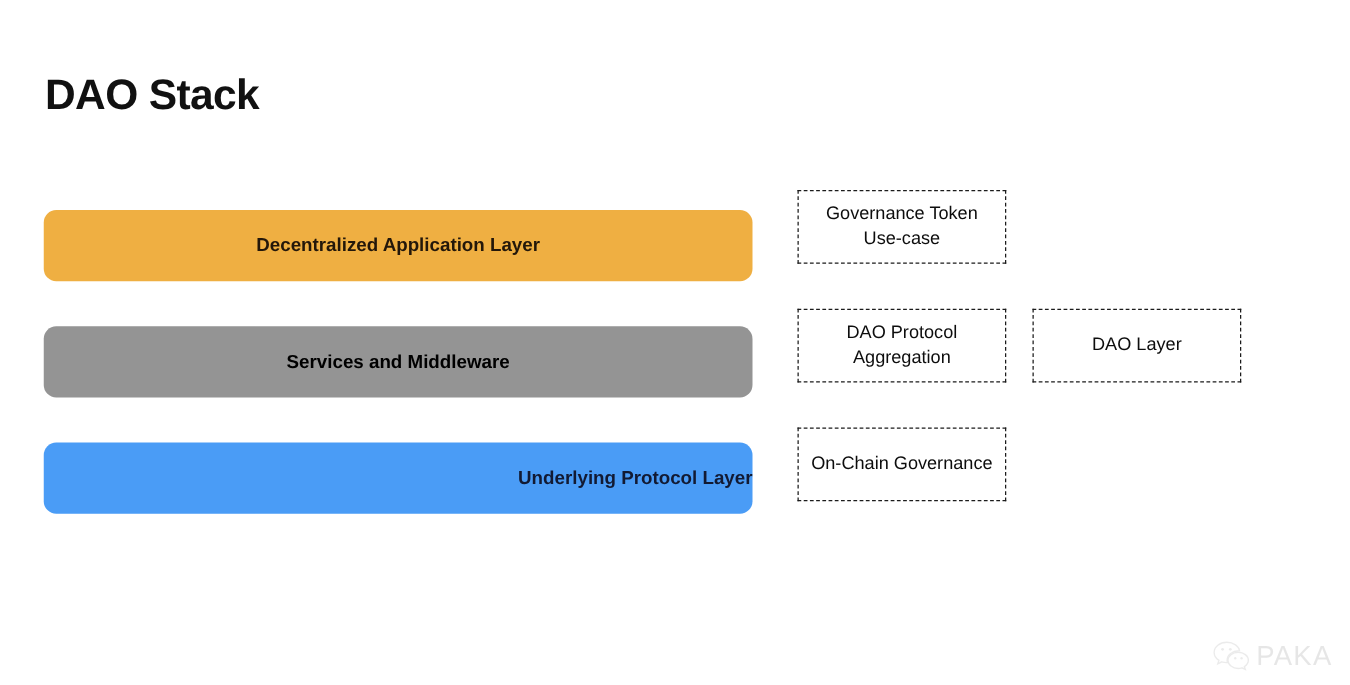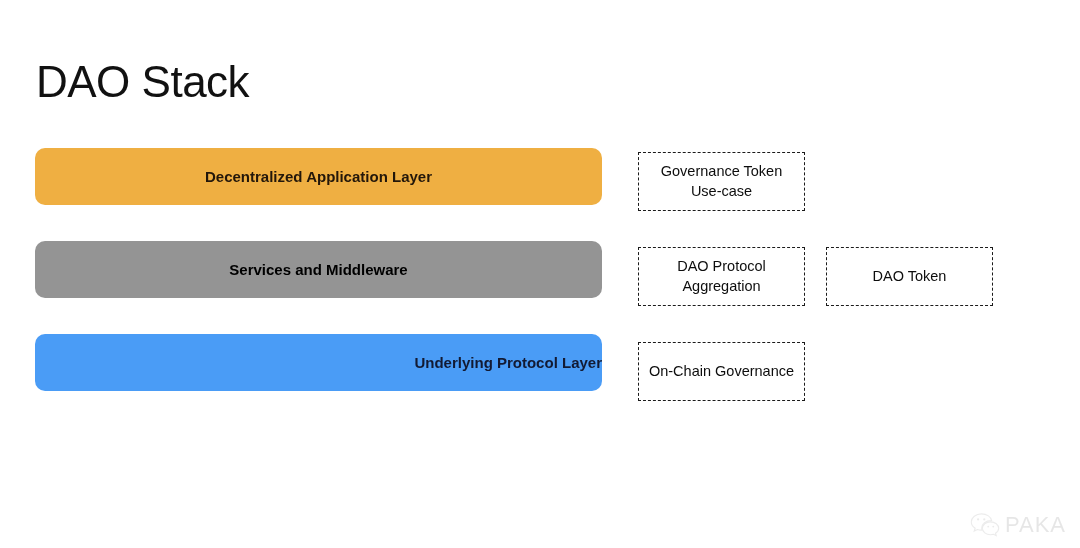--- a/index.html
+++ b/index.html
@@ -19,33 +19,33 @@
     position: absolute;
     inset: 0;
     background: #ffffff;
   }
 
   
   .page-title {
     position: absolute;
     left: 36px;
     top: 58px;
-    font-size: 44px;
-    font-weight: normal;
+    font-size: 34px;
+    font-weight: bold;
     color: #111111;
     letter-spacing: -0.5px;
     line-height: 1.1;
     white-space: nowrap;
   }
 
   
   .layers {
     position: absolute;
     left: 35px;
-    top: 148px;
+    top: 168px;
     width: 567px;
   }
   .layer-bar {
     width: 567px;
     height: 57px;
     border-radius: 10px;
     display: flex;
     align-items: center;
     justify-content: center;
     font-size: 15px;
@@ -141,21 +141,21 @@
         <span>Governance Token Use-case</span>
       </div>
       <div class="comp-box empty"></div>
     </div>
 
     <div class="comp-row">
       <div class="comp-box">
         <span>DAO Protocol Aggregation</span>
       </div>
       <div class="comp-box">
-        <span>DAO Token</span>
+        <span>DAO Layer</span>
       </div>
     </div>
 
     <div class="comp-row">
       <div class="comp-box">
         <span>On-Chain Governance</span>
       </div>
     </div>
 
   </div>

